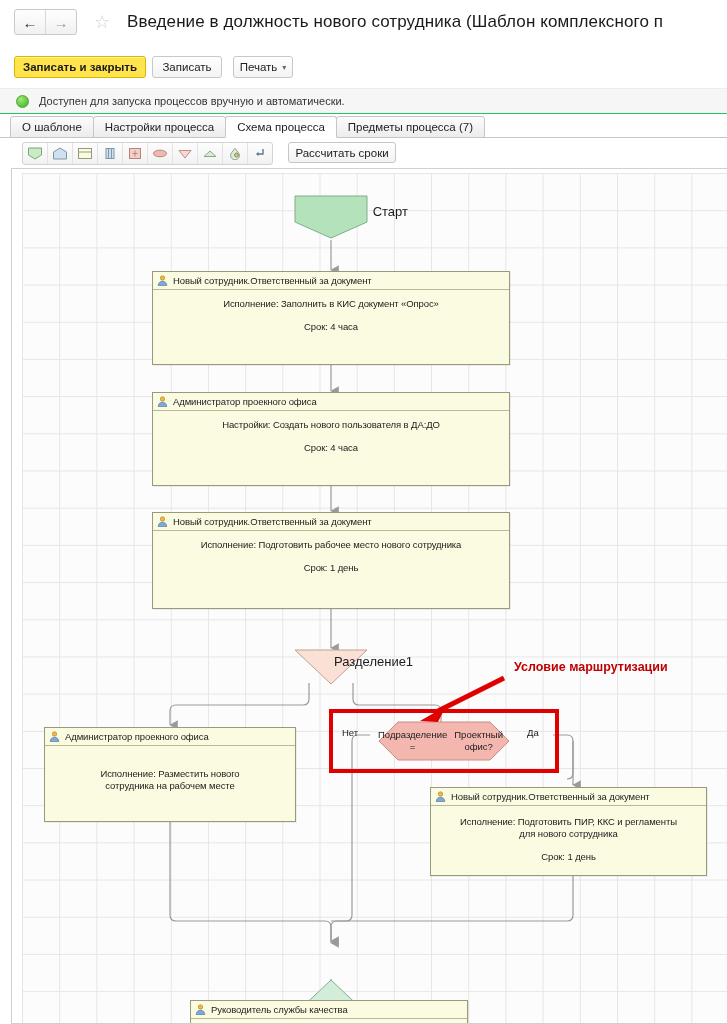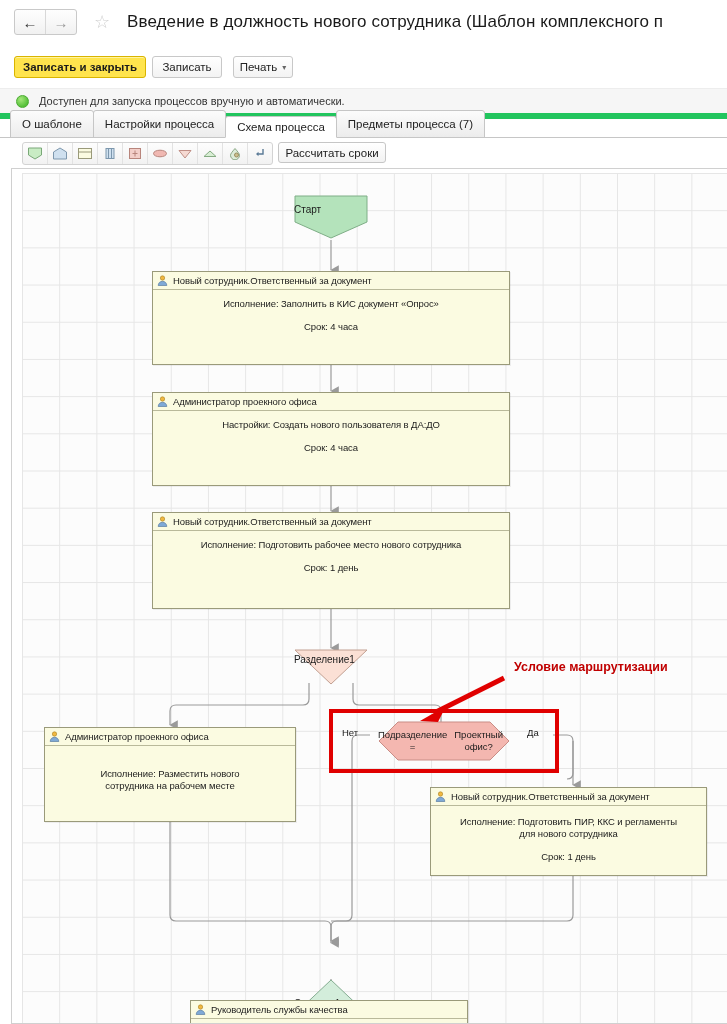--- a/index.html
+++ b/index.html
@@ -47,38 +47,38 @@
   .btn-plain{
     background:linear-gradient(#ffffff,#f3f3f3);border:1px solid #c8c8c8;color:#222;
   }
   .btn-write{left:152px;width:70px;}
   .btn-print{left:233px;width:60px;}
   .caret{margin-left:5px;font-size:8px;color:#666;}
   
   .statusline{
     position:absolute;left:0;top:88px;width:727px;height:24px;
     background:#f6f6f6;display:flex;align-items:center;
-    border-top:1px solid #ededed;border-bottom:6px solid #22c55e;
+    border-top:1px solid #ededed;border-bottom:1px solid #22c55e;
   }
   .status-dot{
     width:11px;height:11px;border-radius:50%;margin-left:16px;
     background:radial-gradient(circle at 35% 30%,#a4e77a,#56c03a 70%);
     border:1px solid #49ab31;
   }
   .status-text{margin-left:10px;font-size:11px;color:#333;}
   
   .tabstrip{
     position:absolute;left:0;top:116px;width:727px;height:22px;
     display:flex;align-items:flex-end;
   }
   .tabstrip:after{
     content:"";position:absolute;left:0;bottom:0;width:727px;height:1px;background:#c6c6c6;
   }
   .tab{
-    height:28px;margin-left:-1px;padding:0 11px;font-size:11.5px;color:#222;
+    height:22px;margin-left:-1px;padding:0 11px;font-size:11.5px;color:#222;
     display:flex;align-items:center;border:1px solid #c6c6c6;
     border-bottom:1px solid #c6c6c6;
     background:linear-gradient(#fcfcfc,#ececec);
     border-radius:3px 3px 0 0;position:relative;z-index:1;cursor:pointer;
     box-sizing:border-box;white-space:nowrap;
   }
   .tab:first-child{margin-left:10px;}
   .tab.active{
     background:#ffffff;border-bottom:1px solid #ffffff;z-index:3;height:22px;margin-top:30px;
   }
@@ -88,21 +88,21 @@
     position:absolute;left:22px;top:2px;display:flex;
     border:1px solid #d3d3d3;border-radius:3px;overflow:hidden;
     background:linear-gradient(#fdfdfd,#f2f2f2);
   }
   .ibtn{
     width:24px;height:21px;display:flex;align-items:center;justify-content:center;
     border-right:1px solid #e2e2e2;cursor:pointer;
   }
   .ibtn:last-child{border-right:none;}
   .btn-calc{
-    position:absolute;left:278px;top:2px;height:21px;width:108px;
+    position:absolute;left:288px;top:2px;height:21px;width:108px;
     background:linear-gradient(#ffffff,#f2f2f2);border:1px solid #c6c6c6;
     border-radius:3px;font-size:11.5px;color:#222;display:flex;align-items:center;
     justify-content:center;cursor:pointer;box-sizing:border-box;
   }
   
   .canvaswrap{
     position:absolute;left:11px;top:168px;width:716px;height:856px;
     background:#fff;border:1px solid #d0d0d0;border-right:none;box-sizing:border-box;
     overflow:hidden;
   }
@@ -128,22 +128,22 @@
     padding-left:4px;background:#fbfbe1;
   }
   .person-icon{width:11px;height:11px;flex:0 0 11px;margin-right:5px;}
   .task-head-label{font-size:9.5px;color:#1b1b1b;white-space:nowrap;letter-spacing:-0.1px;}
   .task-body{
     display:flex;flex-direction:column;align-items:center;justify-content:center;
     padding-top:8px;gap:11px;
   }
   .task-line{font-size:9.5px;color:#1b1b1b;text-align:center;line-height:12px;letter-spacing:-0.1px;}
   .shape-label{
-    position:absolute;left:0;top:0;width:100%;text-align:left;
-    font-size:10px;color:#1b1b1b;pointer-events:none;
+    position:absolute;left:0;top:0;width:100%;text-align:right;
+    font-size:13px;color:#1b1b1b;pointer-events:none;padding-left:40px;
   }
   .hexlabel{
     position:absolute;display:flex;flex-direction:row;align-items:center;
     justify-content:center;font-size:9.5px;color:#1b1b1b;line-height:12px;
     text-align:center;pointer-events:none;
   }
   .branch-label{position:absolute;font-size:9.5px;color:#1b1b1b;}
   .redbox{
     position:absolute;border:4px solid #e00000;box-sizing:border-box;
     background:transparent;pointer-events:none;

